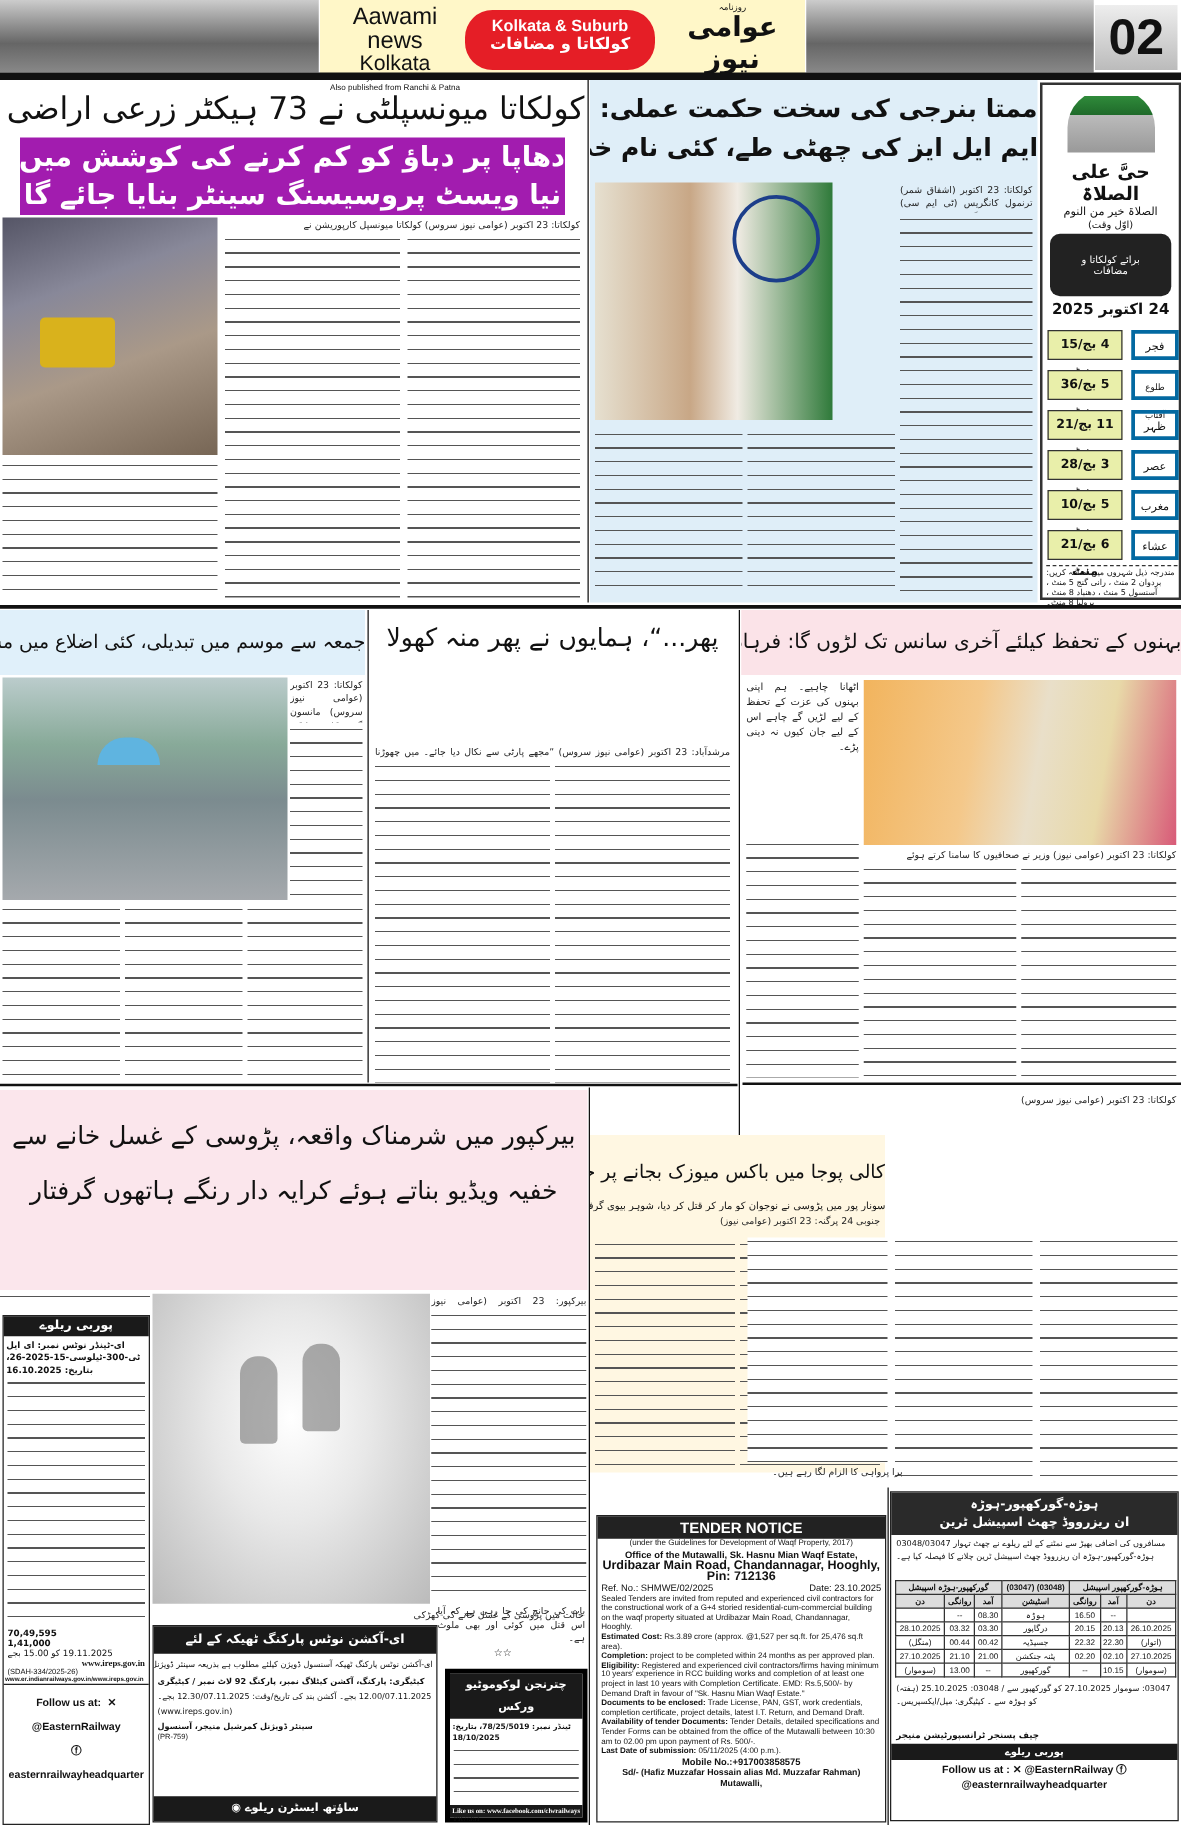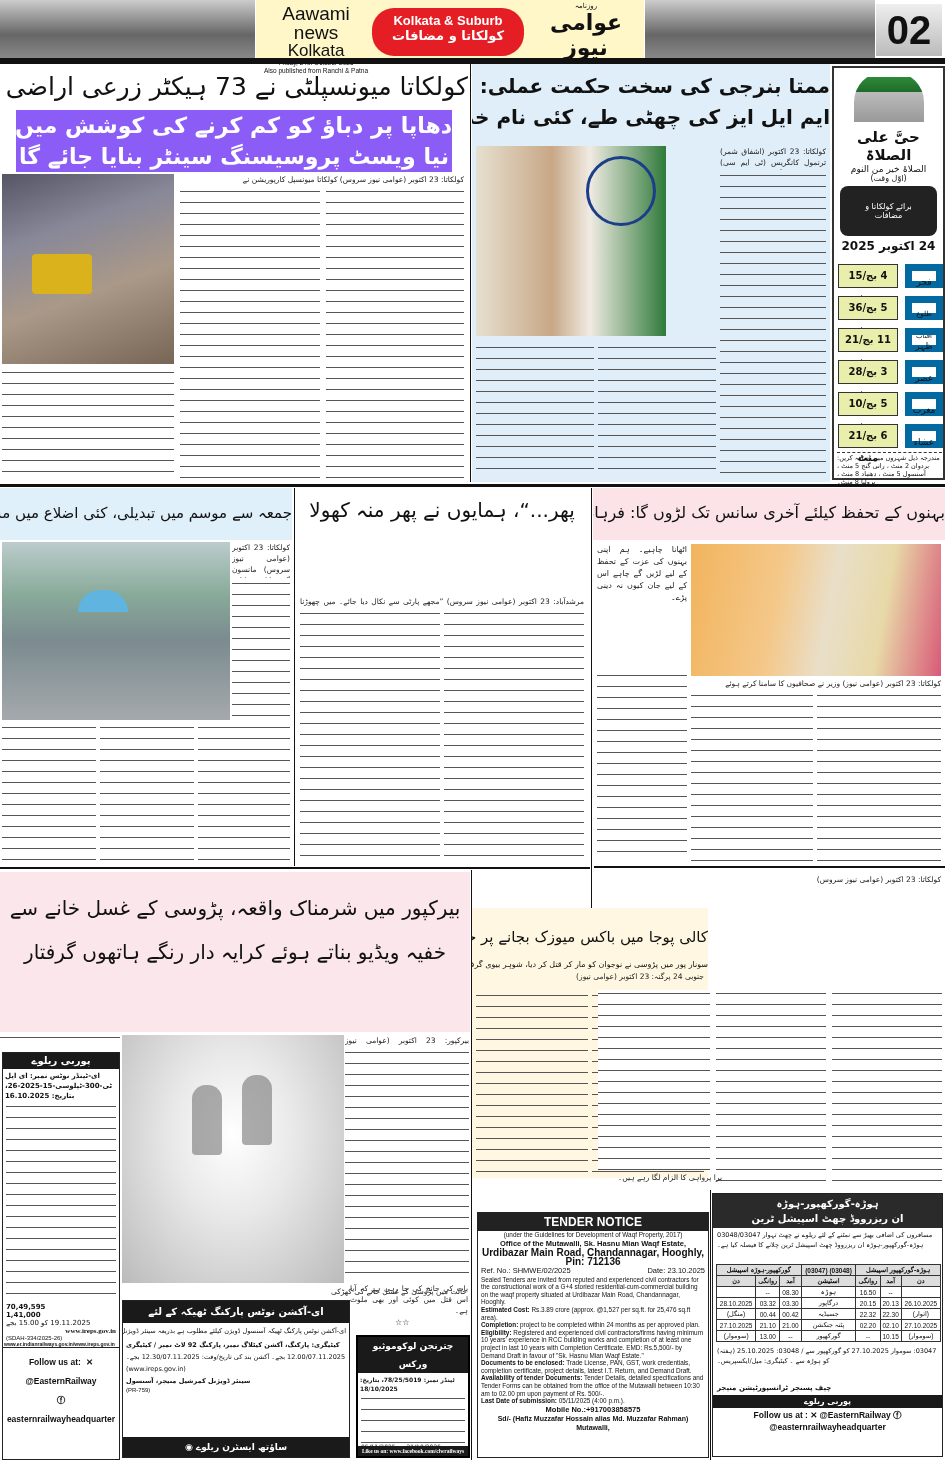--- a/index.html
+++ b/index.html
@@ -26,21 +26,21 @@
 .mh-urdu{left:530px;top:2px;width:112px;text-align:center}
 .mh-urdu .n{font-size:22px;font-weight:bold;color:#111}
 .mh-urdu .s{font-size:7px}
 .pageno{left:876px;top:4px;width:66px;height:52px;font-family:"Liberation Sans",sans-serif;font-weight:bold;font-size:40px;line-height:52px;text-align:center;color:#111;background:linear-gradient(180deg,#eee,#bbb)}
 .topbar{left:0;top:58px;width:945px;height:6px;background:#111}
 
 .prayer{left:832px;top:66px;width:113px;height:414px;border:2px solid #333;background:#fff}
 .pr-title{font-size:15px;font-weight:bold;text-align:center;margin-top:6px}
 .pr-row{position:absolute;left:4px;width:105px;height:28px}
 .pr-time{position:absolute;left:0;top:0;width:60px;height:24px;background:#e9efaa;border:1px solid #333;font-size:10px;font-weight:bold;line-height:22px;text-align:center;direction:rtl}
-.pr-name{position:absolute;right:0;top:0;width:38px;height:24px;border:7px solid #0369a1;font-size:9px;line-height:22px;text-align:center}
+.pr-name{position:absolute;right:0;top:0;width:38px;height:24px;border:3px solid #0369a1;font-size:9px;line-height:22px;text-align:center}
 .tender{left:477px;top:1212px;width:232px;height:246px;border:1px solid #222;font-family:"Liberation Sans",sans-serif;color:#111;background:#fff}
 .tender .hd{background:#222;color:#fff;font-weight:bold;font-size:12px;text-align:center;height:18px;line-height:18px}
 .tender p{font-size:6.4px;line-height:7.6px;padding:0 3px}
 .tender .c{text-align:center}
 .tender .b{font-weight:bold}
 .rail{left:712px;top:1193px;width:231px;height:264px;border:1px solid #222;background:#fff;font-size:7px}
 .rail .hd{background:#2a2a2a;color:#fff;text-align:center;font-weight:bold;font-size:10px;line-height:15px;padding:2px 0}
 .rail table{border-collapse:collapse;width:225px;margin:2px 3px;font-size:6.5px;font-family:"Liberation Sans",sans-serif}
 .rail td,.rail th{border:1px solid #333;text-align:center;height:11px;padding:0 1px}
 .rail th{background:#ddd;font-weight:bold}
@@ -69,21 +69,21 @@
     <div class="s">کولکاتا</div>
     <div class="s">جمعہ ۲۴ ؍ اکتوبر ۲۰۲۵ء</div>
   </div>
   <div class="abs mh-photo" style="left:645px;width:230px"></div>
   <div class="abs pageno">02</div>
 </div>
 <div class="abs topbar"></div>
 
 <div class="abs" style="left:0;top:64px;width:468px;height:418px">
   <div class="hl-big" style="font-size:25px;line-height:46px;height:46px;font-weight:normal">کولکاتا میونسپلٹی نے 73 ہیکٹر زرعی اراضی حاصل کی</div>
-  <div style="background:#8b5cf6;color:#fff;height:62px;margin:0 16px">
+  <div style="background:#a21caf;color:#fff;height:62px;margin:0 16px">
     <div class="hl-big" style="font-size:22px;line-height:31px">دھاپا پر دباؤ کو کم کرنے کی کوشش میں</div>
     <div class="hl-big" style="font-size:22px;line-height:31px">نیا ویسٹ پروسیسنگ سینٹر بنایا جائے گا</div>
   </div>
   <div class="abs photo" style="left:2px;top:110px;width:172px;height:190px;background:linear-gradient(160deg,#556 0,#889 30%,#a98 60%,#765)">
     <div class="abs" style="left:30px;top:80px;width:60px;height:40px;background:#d9b21c;border-radius:4px"></div>
   </div>
   <div class="abs body-text" style="left:180px;top:110px;width:284px;height:12px">کولکاتا: 23 اکتوبر (عوامی نیوز سروس) کولکاتا میونسپل کارپوریشن نے</div>
   <div class="abs lines" style="left:180px;top:124px;width:140px;height:290px"></div>
   <div class="abs lines" style="left:326px;top:124px;width:138px;height:290px"></div>
   <div class="abs lines" style="left:2px;top:305px;width:172px;height:110px"></div>
@@ -217,21 +217,21 @@
   <div class="rtl" style="font-size:6.5px;line-height:12px;padding:0 3px;white-space:nowrap;overflow:hidden">12.00/07.11.2025 بجے۔ آکشن بند کی تاریخ/وقت: 12.30/07.11.2025 بجے۔</div>
   <div class="rtl" style="font-size:6.5px;line-height:12px;padding:0 3px">(www.ireps.gov.in)</div>
   <div class="rtl" style="font-size:6.5px;line-height:12px;padding:0 3px;font-weight:bold">سینئر ڈویژنل کمرشیل منیجر، آسنسول</div>
   <div style="font-size:6px;padding:0 3px;font-family:'Liberation Sans',sans-serif">(PR-759)</div>
   <div class="boxhd" style="font-size:9px;line-height:20px;position:absolute;bottom:0;left:0;right:0">
     <span>◉</span>
     <span>ساؤتھ ایسٹرن ریلوے</span>
   </div>
 </div>
 
-<div class="abs" style="left:356px;top:1335px;width:114px;height:123px;border:2px solid #000000;background:#fff">
+<div class="abs" style="left:356px;top:1335px;width:114px;height:123px;border:4px solid #000000;background:#fff">
   <div class="boxhd" style="font-size:9px;line-height:18px">چترنجن لوکوموٹیو ورکس</div>
   <div class="rtl" style="font-size:6px;line-height:9px;padding:2px;font-weight:bold">ٹینڈر نمبر: 78/25/5019، بتاریخ: 18/10/2025</div>
   <div class="lines" style="height:48px;margin:0 3px"></div>
   <div class="rtl" style="font-size:6px;padding:0 3px">21/10/2025 ۔۔ 05/11/2025</div>
   <div style="font-size:6px;padding:0 3px;font-family:'Liberation Serif',serif">PR7/351</div>
   <div class="boxhd" style="font-size:5.5px;line-height:10px;position:absolute;bottom:0;left:0;right:0;font-family:'Liberation Serif',serif">Like us on: www.facebook.com/clwrailways</div>
 </div>
 
 <div class="abs" style="left:472px;top:908px;width:236px;height:270px;background:#fff7e2">
   <div class="hl-big" style="font-size:15px;line-height:46px;font-weight:normal;margin-top:6px">کالی پوجا میں باکس میوزک بجانے پر جھگڑا</div>

